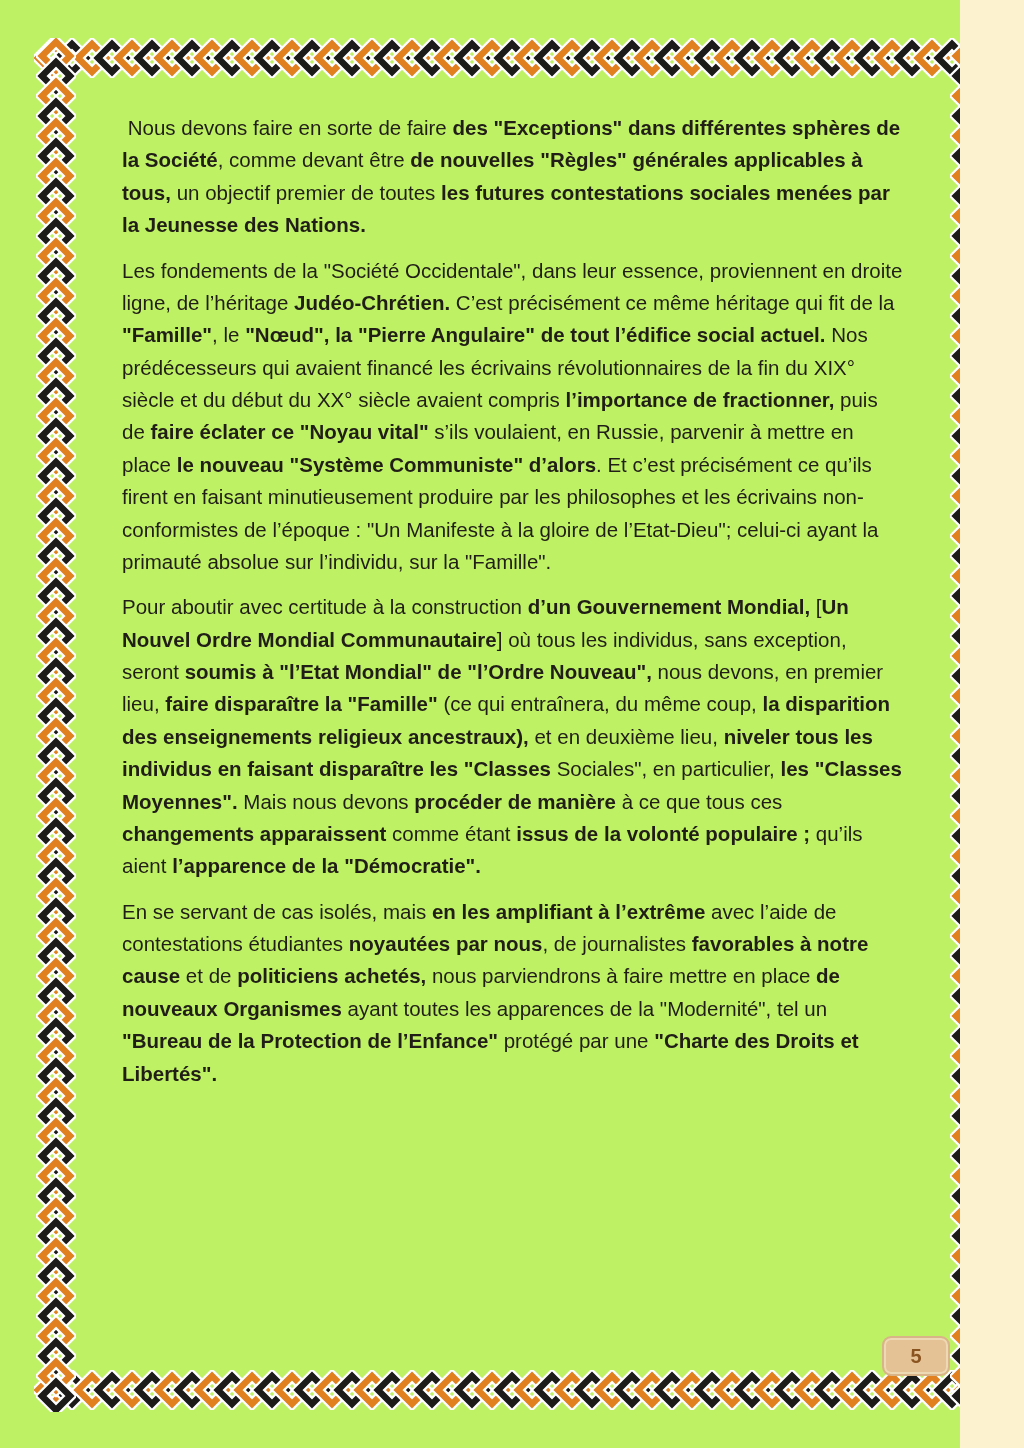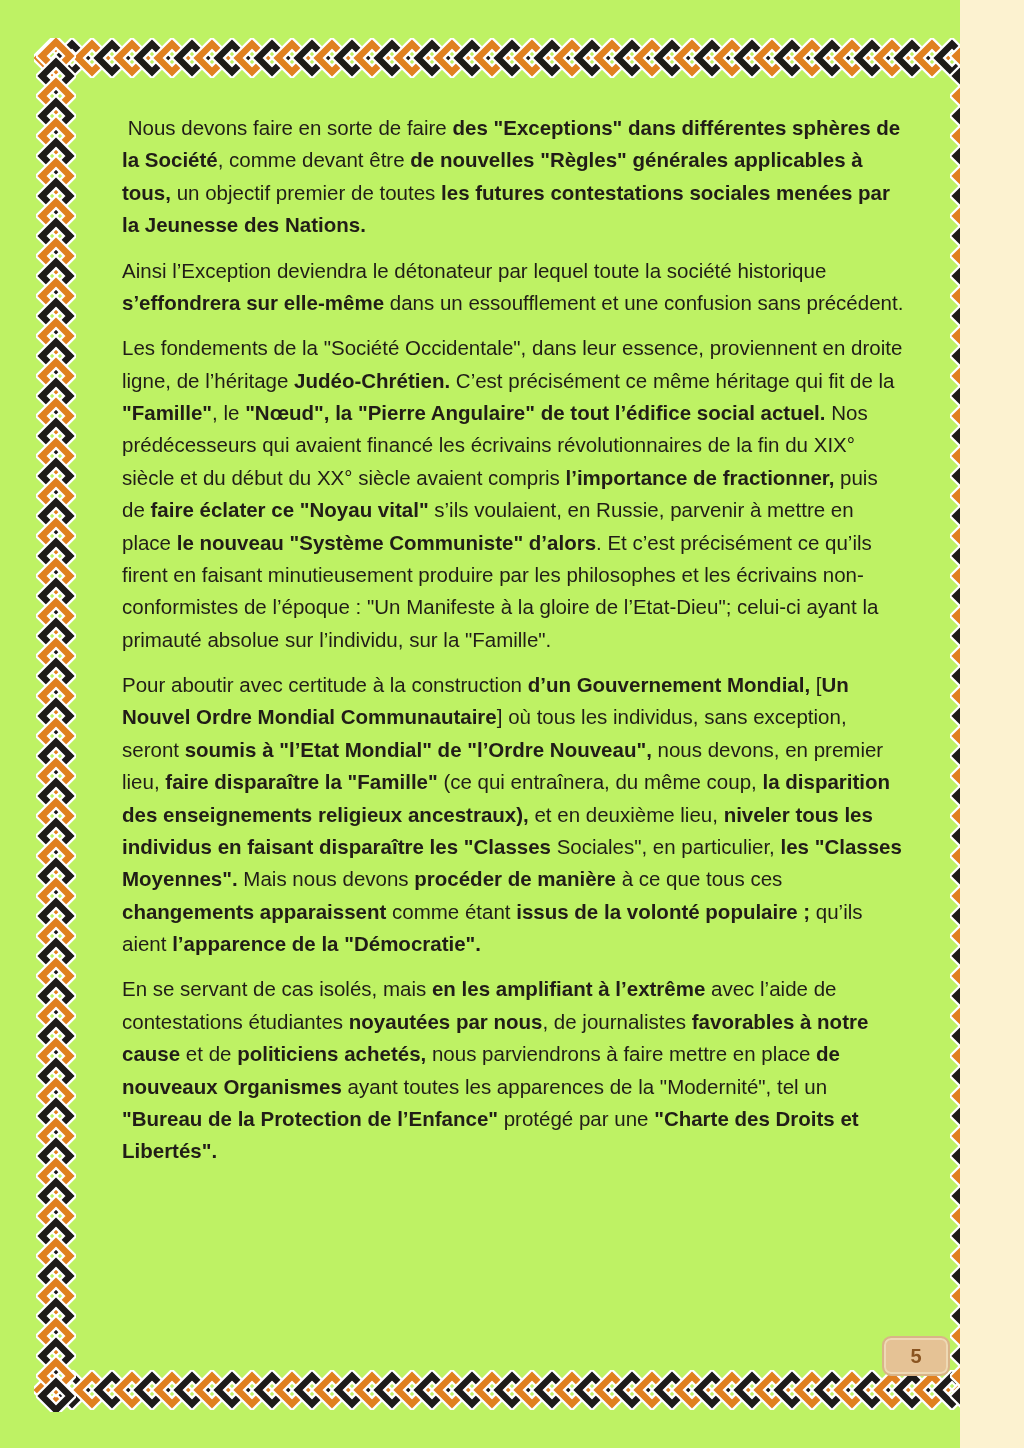--- a/index.html
+++ b/index.html
@@ -511,21 +511,20 @@
         <polygon points="1318,6 1332,20 1318,34 1304,20" fill="none" stroke="#1d1b19" stroke-width="6.5"></polygon>
         <polygon points="1338,6 1352,20 1338,34 1324,20" fill="none" stroke="#ffffff" stroke-width="11"></polygon>
         <polygon points="1338,6 1352,20 1338,34 1324,20" fill="none" stroke="#e0801f" stroke-width="6.5"></polygon>
         <polygon points="1358,6 1372,20 1358,34 1344,20" fill="none" stroke="#ffffff" stroke-width="11"></polygon>
         <polygon points="1358,6 1372,20 1358,34 1344,20" fill="none" stroke="#1d1b19" stroke-width="6.5"></polygon>
       </g>
     </svg>
 
   <div class="content">
       <p class="para"><span>&nbsp;Nous devons faire en sorte de faire </span><span class="b">des "Exceptions" dans différentes sphères de la Société</span><span>, comme devant être </span><span class="b">de nouvelles "Règles" générales applicables à tous,</span><span> un objectif premier de toutes </span><span class="b">les futures contestations sociales menées par la Jeunesse des Nations.</span></p>
-      <p class="para"><span>Ainsi l’Exception deviendra le détonateur par lequel toute la société historique </span><span class="b">s’effondrera sur elle-même</span><span> dans un essoufflement et une confusion sans précédent.</span></p>
       <p class="para"><span>Les fondements de la "Société Occidentale", dans leur essence, proviennent en droite ligne, de l’héritage </span><span class="b">Judéo-Chrétien.</span><span> C’est précisément ce même héritage qui fit de la </span><span class="b">"Famille"</span><span>, le </span><span class="b">"Nœud", la "Pierre Angulaire" de tout l’édifice social actuel.</span><span> Nos prédécesseurs qui avaient financé les écrivains révolutionnaires de la fin du XIX° siècle et du début du XX° siècle avaient compris </span><span class="b">l’importance de fractionner,</span><span> puis de </span><span class="b">faire éclater ce "Noyau vital"</span><span> s’ils voulaient, en Russie, parvenir à mettre en place </span><span class="b">le nouveau "Système Communiste" d’alors</span><span>. Et c’est précisément ce qu’ils firent en faisant minutieusement produire par les philosophes et les écrivains non-conformistes de l’époque : "Un Manifeste à la gloire de l’Etat-Dieu"; celui-ci ayant la primauté absolue sur l’individu, sur la "Famille".</span></p>
       <p class="para"><span>Pour aboutir avec certitude à la construction </span><span class="b">d’un Gouvernement Mondial,</span><span> [</span><span class="b">Un Nouvel Ordre Mondial Communautaire</span><span>] où tous les individus, sans exception, seront </span><span class="b">soumis à "l’Etat Mondial" de "l’Ordre Nouveau",</span><span> nous devons, en premier lieu, </span><span class="b">faire disparaître la "Famille"</span><span> (ce qui entraînera, du même coup, </span><span class="b">la disparition des enseignements religieux ancestraux),</span><span> et en deuxième lieu, </span><span class="b">niveler tous les individus en faisant disparaître les "Classes</span><span> Sociales", en particulier, </span><span class="b">les "Classes Moyennes".</span><span> Mais nous devons </span><span class="b">procéder de manière</span><span> à ce que tous ces </span><span class="b">changements apparaissent</span><span> comme étant </span><span class="b">issus de la volonté populaire ;</span><span> qu’ils aient </span><span class="b">l’apparence de la "Démocratie".</span></p>
       <p class="para"><span>En se servant de cas isolés, mais </span><span class="b">en les amplifiant à l’extrême</span><span> avec l’aide de contestations étudiantes </span><span class="b">noyautées par nous</span><span>, de journalistes </span><span class="b">favorables à notre cause</span><span> et de </span><span class="b">politiciens achetés,</span><span> nous parviendrons à faire mettre en place </span><span class="b">de nouveaux Organismes</span><span> ayant toutes les apparences de la "Modernité", tel un </span><span class="b">"Bureau de la Protection de l’Enfance"</span><span> protégé par une </span><span class="b">"Charte des Droits et Libertés".</span></p>
     </div>
 
   <div class="page-number">
     <span>5</span>
   </div>
 
 </div>

